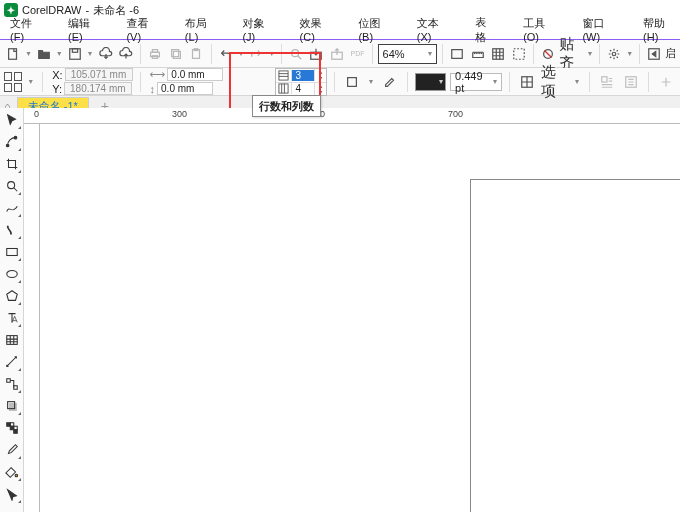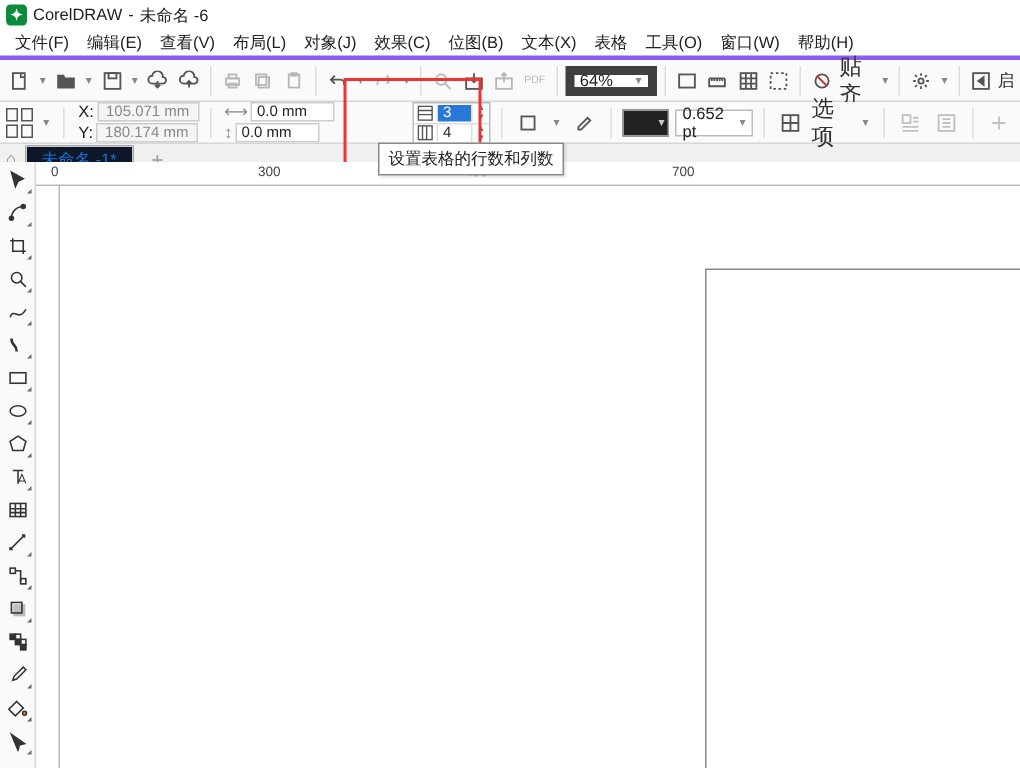--- a/index.html
+++ b/index.html
@@ -1,26 +1,26 @@
 <!DOCTYPE html>
 <html><head>
 <meta charset="utf-8">
 <style>
 *{margin:0;padding:0;box-sizing:border-box;font-family:"Microsoft YaHei",SimSun,Arial,sans-serif;font-size:11px;color:#222;user-select:none}
 body{background:#fff;width:680px;height:512px;overflow:hidden;position:relative}
 .titlebar{height:20px;background:#fff;display:flex;align-items:center;padding:0 4px;gap:4px}
 .app-logo{width:14px;height:14px;background:#0a8c3c;border-radius:3px;display:flex;align-items:center;justify-content:center;color:#fff;font-weight:bold;font-size:10px}
-.menubar{height:20px;display:flex;align-items:center;padding:0 4px;gap:0;border-bottom:3px solid #8b5cf6}
+.menubar{height:20px;display:flex;align-items:center;padding:0 4px;gap:20px;border-bottom:1px solid #8b5cf6}
 .menu-item{padding:2px 6px;cursor:default}
 .toolbar1{height:28px;background:#fafafa;border-bottom:1px solid #d6d6d6;display:flex;align-items:center;padding:0 4px;gap:2px}
 .tbtn{width:22px;height:22px;display:flex;align-items:center;justify-content:center;border:1px solid transparent;border-radius:2px;color:#555}
 .tbtn svg{width:14px;height:14px;stroke:#555;fill:none;stroke-width:1.4}
 .dd{width:10px;display:flex;align-items:center;justify-content:center;color:#888;font-size:8px}
 .sep{width:1px;height:20px;background:#ddd;margin:0 3px}
-.zoom-combo{width:70px;height:20px;border:6px solid #404040;background:#fff;display:flex;align-items:center;padding:0 4px;justify-content:space-between}
+.zoom-combo{width:70px;height:20px;border:1px solid #404040;background:#fff;display:flex;align-items:center;padding:0 4px;justify-content:space-between}
 .toolbar2{height:28px;background:#fafafa;border-bottom:1px solid #d6d6d6;display:flex;align-items:center;padding:0 4px;gap:4px;position:relative}
 .xy-block{display:flex;flex-direction:column;gap:1px;margin-left:2px}
 .xy-row{display:flex;align-items:center;gap:2px;font-size:10px;color:#666}
 .coord-box{width:68px;height:13px;border:1px solid #ccc;background:#f5f5f5;font-size:10px;padding:0 5px;display:flex;align-items:center;color:#888}
 .dim-box{width:56px;height:13px;border:1px solid #ccc;background:#fff;font-size:10px;padding:0 3px;display:flex;align-items:center}
 .qr-icon{width:20px;height:20px;display:grid;grid-template-columns:1fr 1fr;grid-template-rows:1fr 1fr;gap:2px}
 .qr-icon div{border:1.5px solid #555}
 .spinner-group{display:flex;flex-direction:column;border:1px solid #bbb;background:#fff}
 .spinner-row{display:flex;align-items:center;height:13px}
 .spinner-icon{width:16px;display:flex;align-items:center;justify-content:center;border-right:1px solid #ddd}
@@ -30,21 +30,21 @@
 .spinner-btns{width:12px;display:flex;flex-direction:column;border-left:1px solid #ddd}
 .spinner-btns span{height:6px;font-size:6px;line-height:6px;text-align:center;color:#666}
 .red-box{position:absolute;border:2.5px solid #e33;pointer-events:none}
 .tooltip{position:absolute;left:252px;top:95px;background:#fff;border:1px solid #888;padding:3px 6px;font-size:11px;line-height:14px;z-index:10;box-shadow:1px 1px 2px rgba(0,0,0,.15)}
 .tooltip .tt-title{font-weight:normal}
 .color-swatch{width:34px;height:18px;border:1px solid #999;background:#222;display:flex;align-items:center;justify-content:flex-end;padding-right:2px}
 .pt-box{width:56px;height:18px;border:1px solid #bbb;background:#fff;display:flex;align-items:center;padding:0 4px;font-size:10px;justify-content:space-between}
 .opt-lbl{font-size:15px;color:#333}
 .doctabs{height:20px;background:#f0f0f0;border-bottom:1px solid #ccc;display:flex;align-items:center;padding:0 4px;gap:6px}
 .home-ic{color:#777}
-.doctab{background:#0f172a;border:1px solid #ccc;border-bottom:none;padding:1px 10px;font-size:11px;color:#1976d2}
+.doctab{background:#fde047;border:1px solid #ccc;border-bottom:none;padding:1px 10px;font-size:11px;color:#1976d2}
 .plus-tab{color:#999;font-size:14px;padding:0 6px}
 .ruler-h{position:absolute;left:24px;top:108px;right:0;height:16px;background:#fff;border-bottom:1px solid #bbb;overflow:hidden}
 .ruler-h .tick-lbl{position:absolute;top:1px;font-size:9px;color:#444}
 .ruler-v{position:absolute;left:24px;top:124px;width:16px;bottom:0;background:#fff;border-right:1px solid #bbb}
 .toolbox{position:absolute;left:0;top:108px;width:24px;bottom:0;background:#fafafa;border-right:1px solid #d6d6d6;display:flex;flex-direction:column;align-items:center;padding-top:2px;gap:2px}
 .tool{width:20px;height:20px;display:flex;align-items:center;justify-content:center;position:relative}
 .tool svg{width:14px;height:14px;stroke:#333;fill:none;stroke-width:1.2}
 .tool .fly{position:absolute;right:1px;bottom:1px;width:0;height:0;border-right:3px solid #666;border-top:3px solid transparent}
 .canvas{position:absolute;left:40px;top:124px;right:0;bottom:0;background:#fff}
 .page-rect{position:absolute;left:430px;top:55px;width:240px;height:335px;border:1px solid #888;background:#fff;box-shadow:2px 2px 0 #ddd}
@@ -289,21 +289,21 @@
   <div class="tbtn">
       <svg viewBox="0 0 16 16">
         <path d="M3 11l7-7 2 2-7 7H3v-2z"></path>
       </svg>
     </div>
   <div class="sep"></div>
   <div class="color-swatch">
       <span style="color:#ccc;font-size:8px">▾</span>
     </div>
   <div class="pt-box">
-      <span>0.652 pt</span>
+      <span>0.449 pt</span>
       <span style="font-size:8px;color:#888">▾</span>
     </div>
   <div class="sep"></div>
   <div class="tbtn">
       <svg viewBox="0 0 16 16">
         <rect x="2" y="2" width="12" height="12"></rect>
         <path d="M2 8h12M8 2v12"></path>
       </svg>
     </div>
   <span class="opt-lbl">选项</span>
@@ -331,21 +331,21 @@
 
 <div class="doctabs">
   <span class="home-ic">⌂</span>
   <div class="doctab">未命名 -1*</div>
   <span class="plus-tab">+</span>
 </div>
 
 <div class="red-box" style="left:229px;top:52px;width:92px;height:70px"></div>
 
 <div class="tooltip">
-  <div>设置表格的行数和列数</div>
+  <div class="tt-title" style="font-weight:bold">行数和列数</div>
 </div>
 
 <div class="ruler-h">
   <span class="tick-lbl" style="left:10px">0</span>
   <span class="tick-lbl" style="left:148px">300</span>
   <span class="tick-lbl" style="left:286px">400</span>
   <span class="tick-lbl" style="left:424px">700</span>
 </div>
 <div class="ruler-v"></div>
 

